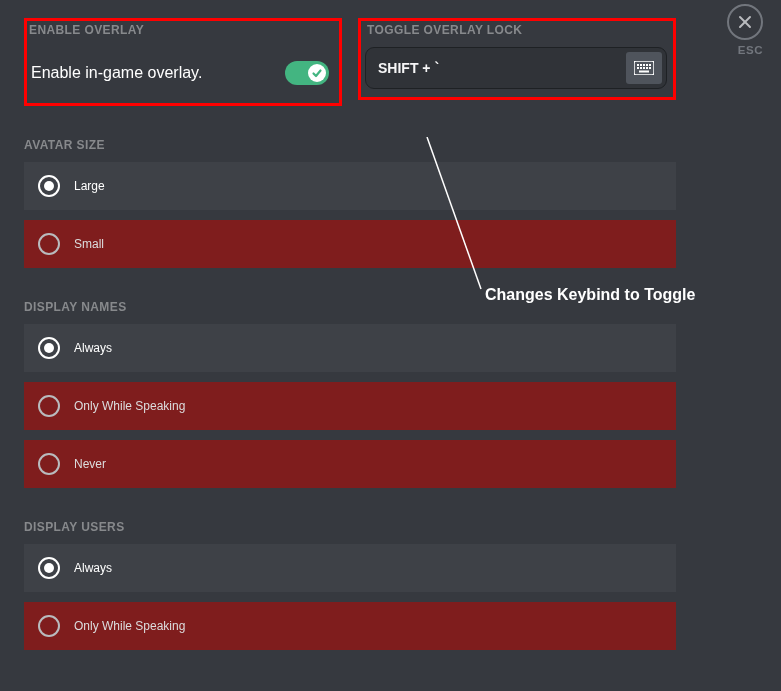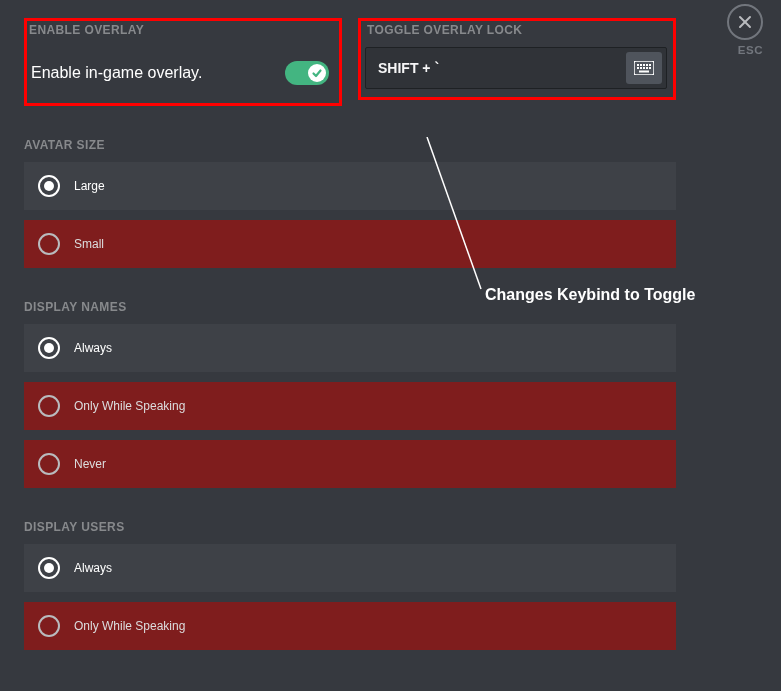--- a/index.html
+++ b/index.html
@@ -97,21 +97,21 @@
       display: flex;
       align-items: center;
       justify-content: center;
     }
     .toggle-knob svg { stroke: #43b581; }
     .keybind-box {
       display: flex;
       align-items: center;
       background: #303338;
       border: 1px solid #1e2124;
-      border-radius: 2px;
+      border-radius: 9px;
       height: 42px;
       padding: 0 4px 0 12px;
       margin: 2px 6px 6px 4px;
     }
     .keybind-text {
       color: #f6f6f7;
       font-size: 14px;
       font-weight: 700;
       flex: 1;
     }

